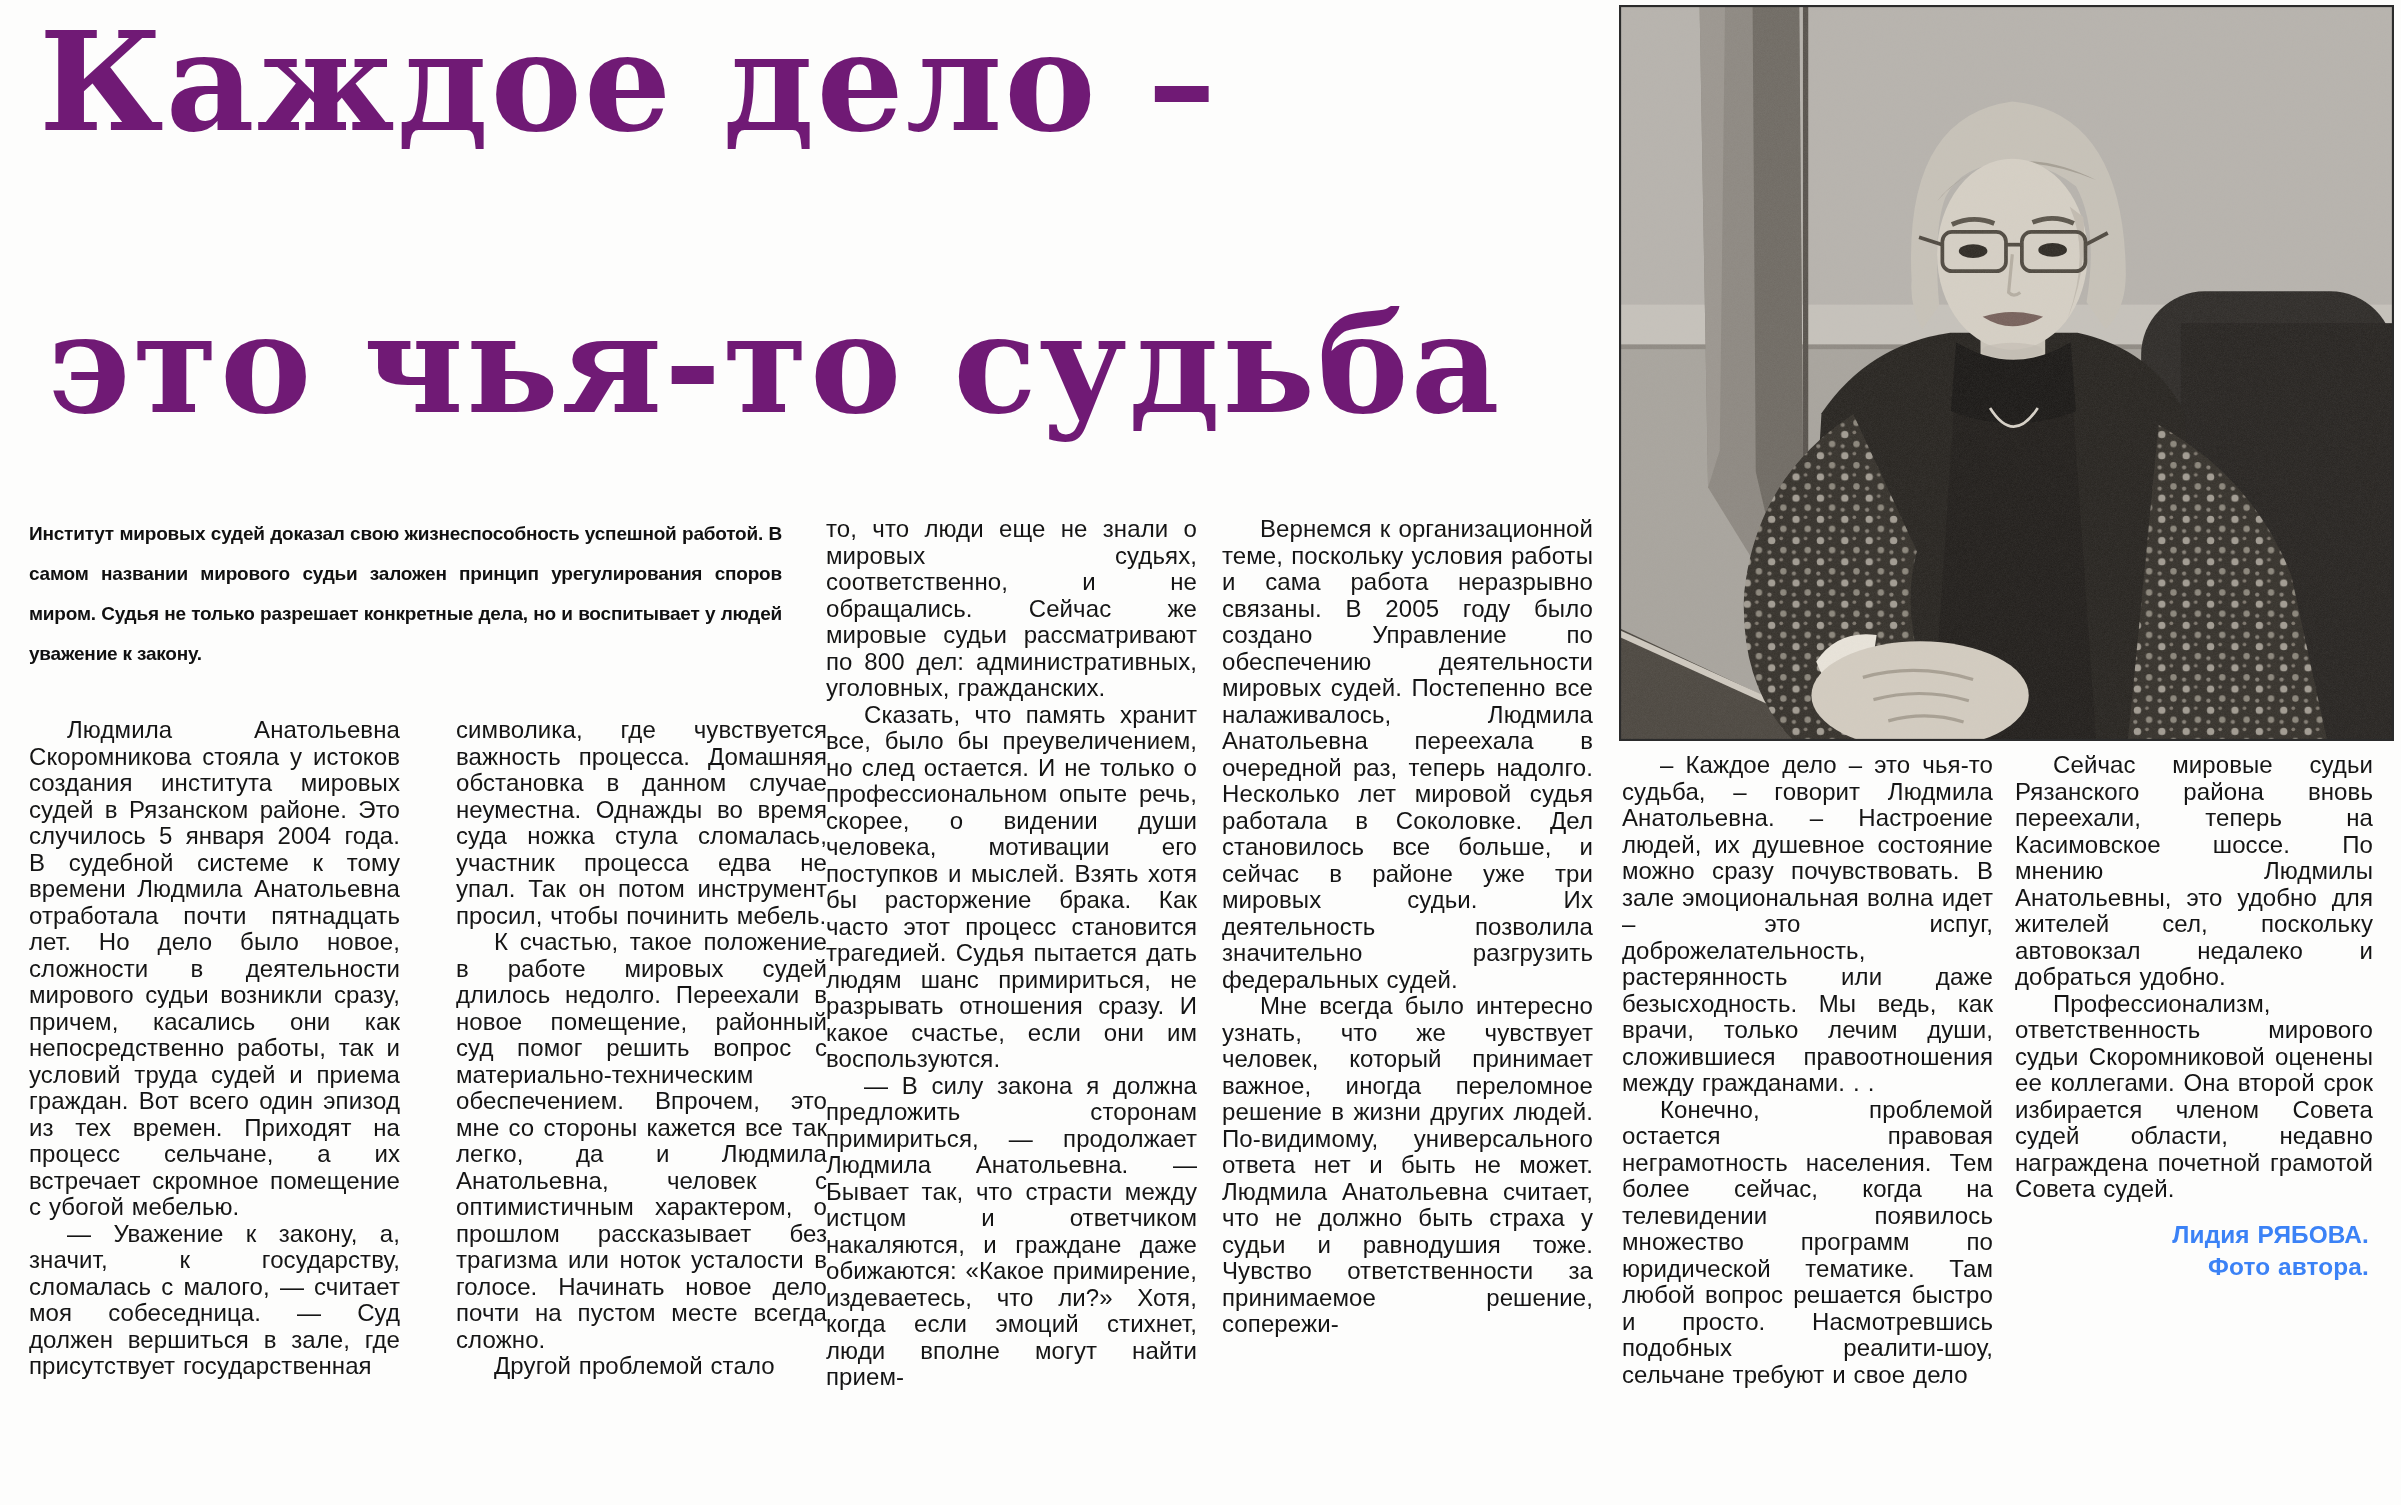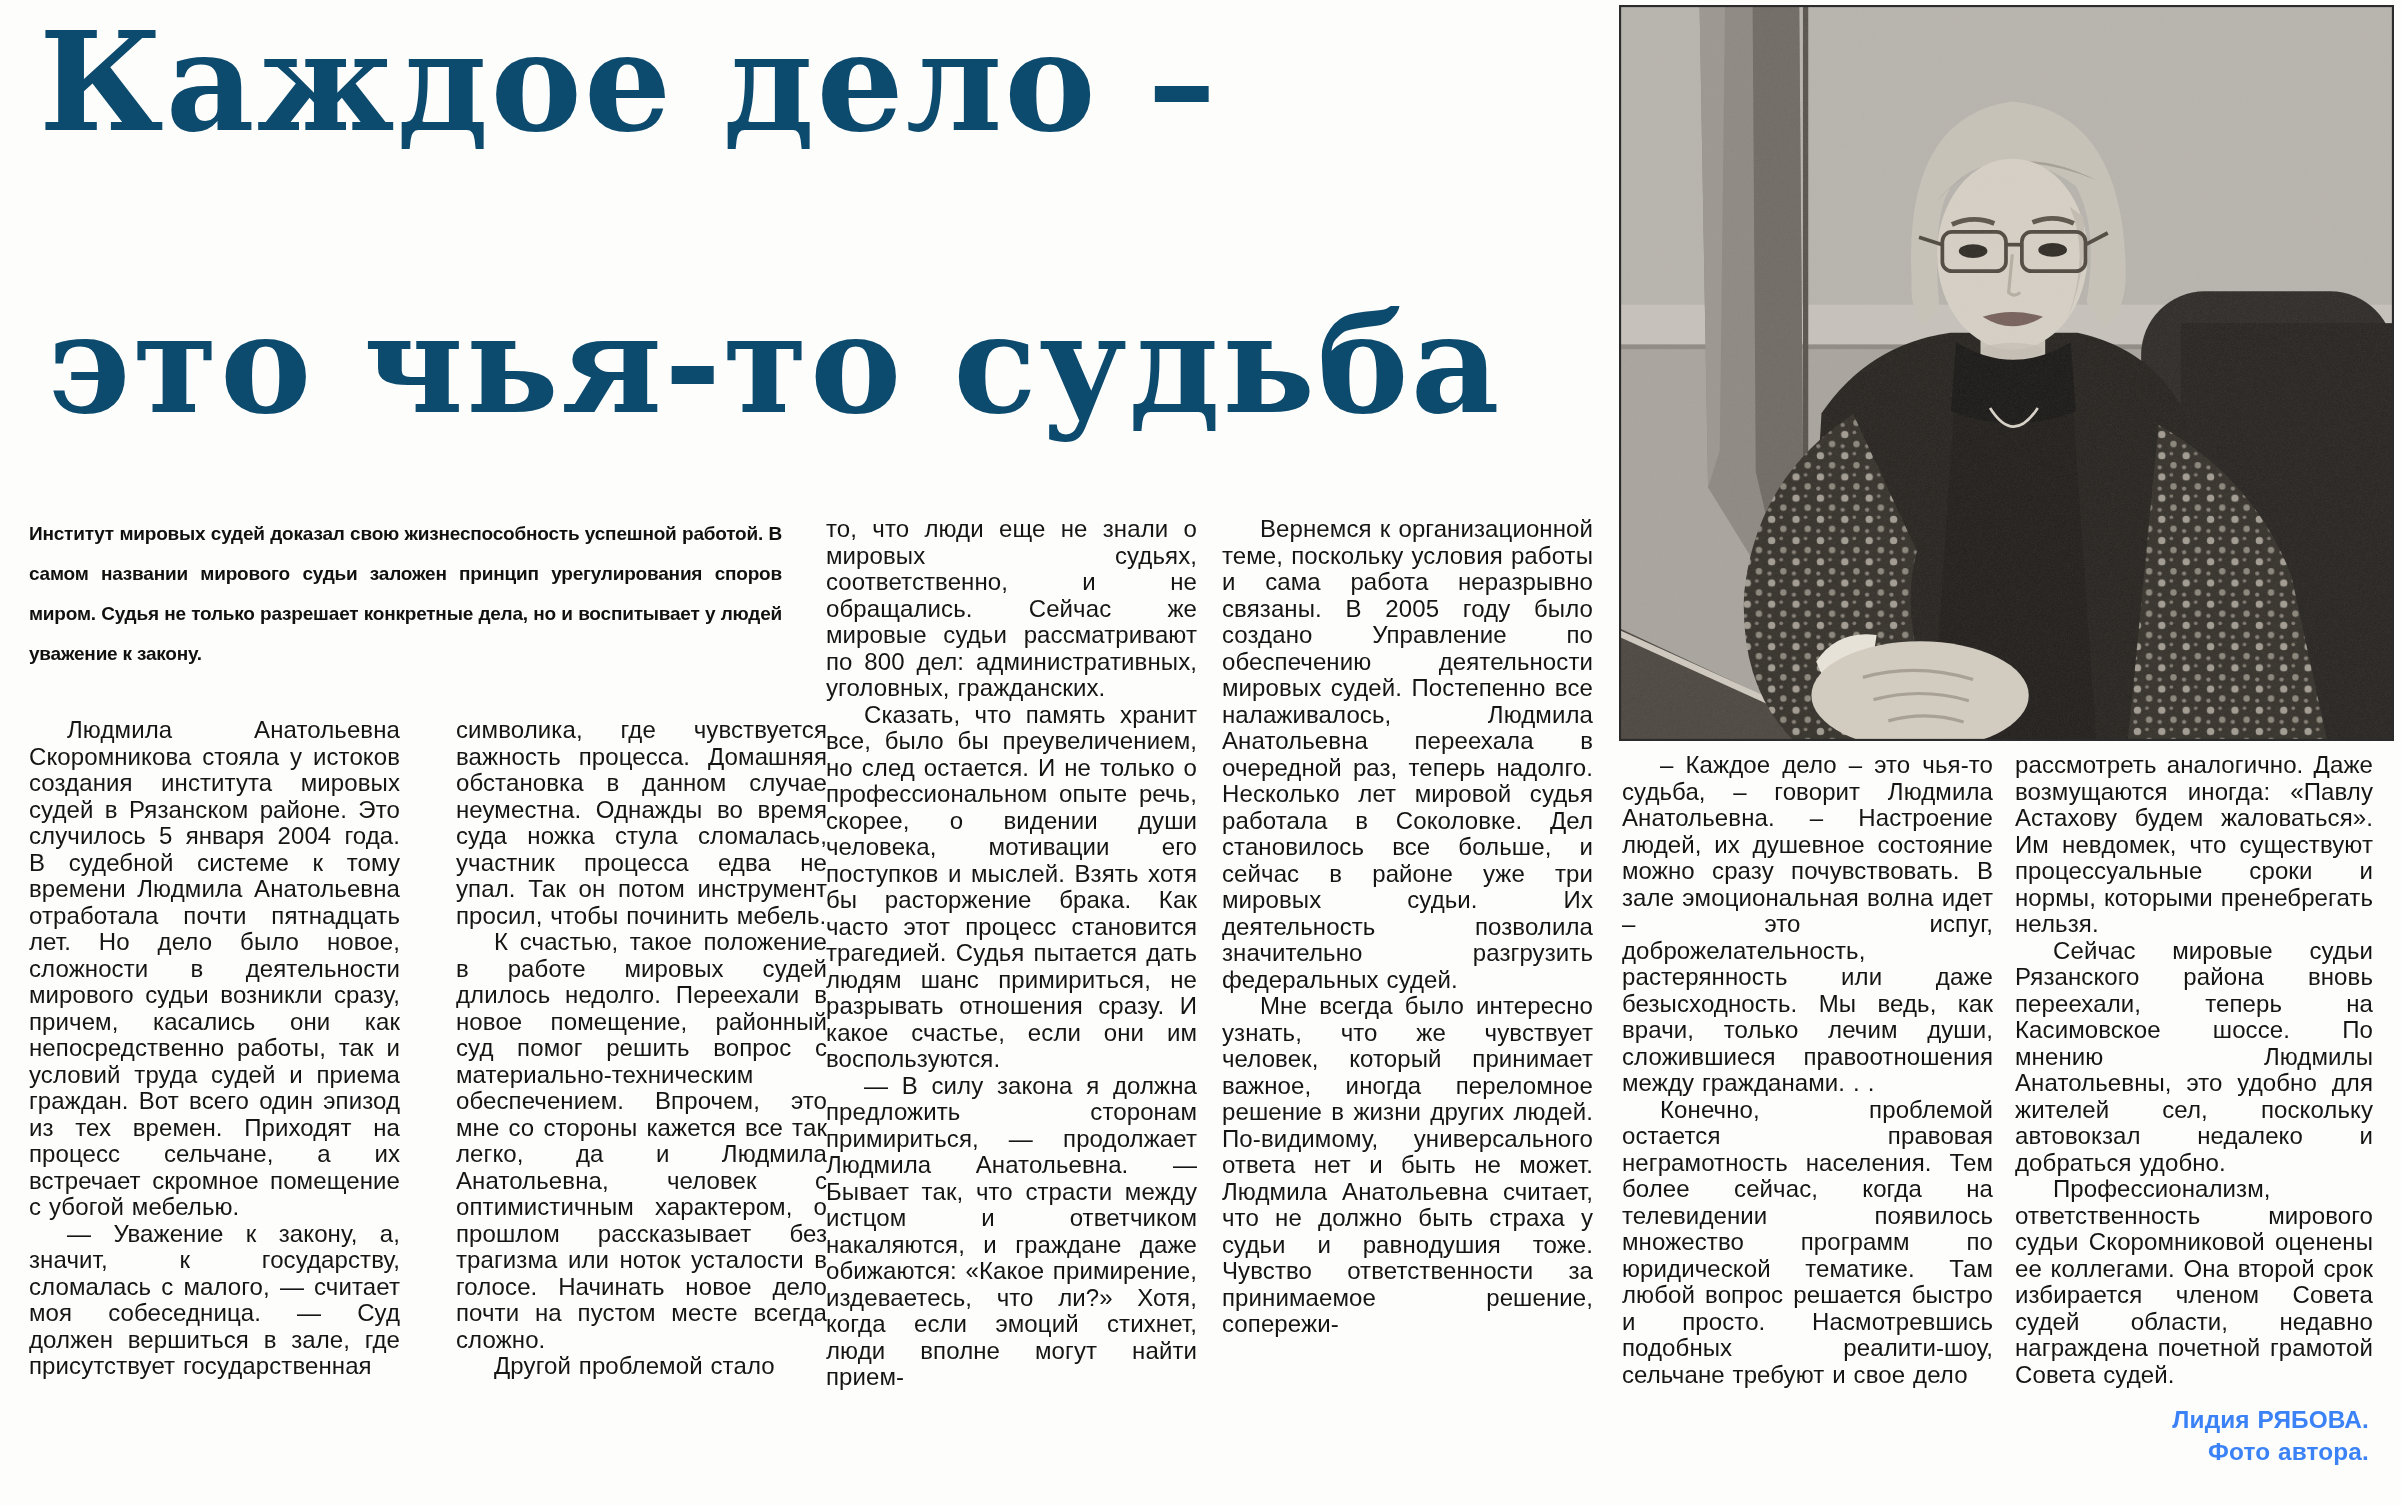--- a/index.html
+++ b/index.html
@@ -3,21 +3,21 @@
 <meta charset="utf-8">
 <style>
   html,body{margin:0;padding:0;background:#dcdcdc;}
   .page{
     position:relative;width:2401px;height:1505px;background:#fefefdl;
     background:#fdfdfc;overflow:hidden;
     font-family:"Liberation Sans",sans-serif;color:#1a1a1a;
   }
   .headline-line{
     position:absolute;font-family:"DejaVu Serif",serif;font-weight:700;
-    font-size:137px;line-height:1;letter-spacing:2.1px;color:#0c4a6e;
+    font-size:137px;line-height:1;letter-spacing:2.1px;color:#701a75;
     white-space:nowrap;
   }
   #hl1{left:39px;top:12.7px;}
   #hl2{left:27.6px;top:295px;margin-left:20px;}
   .lead{
     position:absolute;left:29px;top:514px;width:753px;
     font-weight:700;font-size:19px;line-height:40px;letter-spacing:-0.2px;
     text-align:justify;color:#101010;
   }
   .col{
@@ -142,21 +142,20 @@
     </div>
   <div id="col4" class="col">
       <p class="indent">Вернемся к организационной теме, поскольку условия работы и сама работа неразрывно связаны. В 2005 году было создано Управление по обеспечению деятельности мировых судей. Постепенно все налаживалось, Людмила Анатольевна переехала в очередной раз, теперь надолго. Несколько лет мировой судья работала в Соколовке. Дел становилось все больше, и сейчас в районе уже три мировых судьи. Их деятельность позволила значительно разгрузить федеральных судей.</p>
       <p class="indent">Мне всегда было интересно узнать, что же чувствует человек, который принимает важное, иногда переломное решение в жизни других людей. По-видимому, универсального ответа нет и быть не может. Людмила Анатольевна считает, что не должно быть страха у судьи и равнодушия тоже. Чувство ответственности за принимаемое решение, сопережи-</p>
     </div>
   <div id="col5" class="col">
       <p class="indent">– Каждое дело – это чья-то судьба, – говорит Людмила Анатольевна. – Настроение людей, их душевное состояние можно сразу почувствовать. В зале эмоциональная волна идет – это испуг, доброжелательность, растерянность или даже безысходность. Мы ведь, как врачи, только лечим души, сложившиеся правоотношения между гражданами. . .</p>
       <p class="indent">Конечно, проблемой остается правовая неграмотность населения. Тем более сейчас, когда на телевидении появилось множество программ по юридической тематике. Там любой вопрос решается быстро и просто. Насмотревшись подобных реалити-шоу, сельчане требуют и свое дело</p>
     </div>
   <div id="col6" class="col">
-  <p class="cont">рассмотреть аналогично. Даже возмущаются иногда: «Павлу Астахову будем жаловаться». Им невдомек, что существуют процессуальные сроки и нормы, которыми пренебрегать нельзя.</p>
       <p class="indent">Сейчас мировые судьи Рязанского района вновь переехали, теперь на Касимовское шоссе. По мнению Людмилы Анатольевны, это удобно для жителей сел, поскольку автовокзал недалеко и добраться удобно.</p>
       <p class="indent">Профессионализм, ответственность мирового судьи Скоромниковой оценены ее коллегами. Она второй срок избирается членом Совета судей области, недавно награждена почетной грамотой Совета судей.</p>
       <div class="byline">
         <div>Лидия РЯБОВА.</div>
         <div>Фото автора.</div>
       </div>
     </div>
 
 </div>
 

